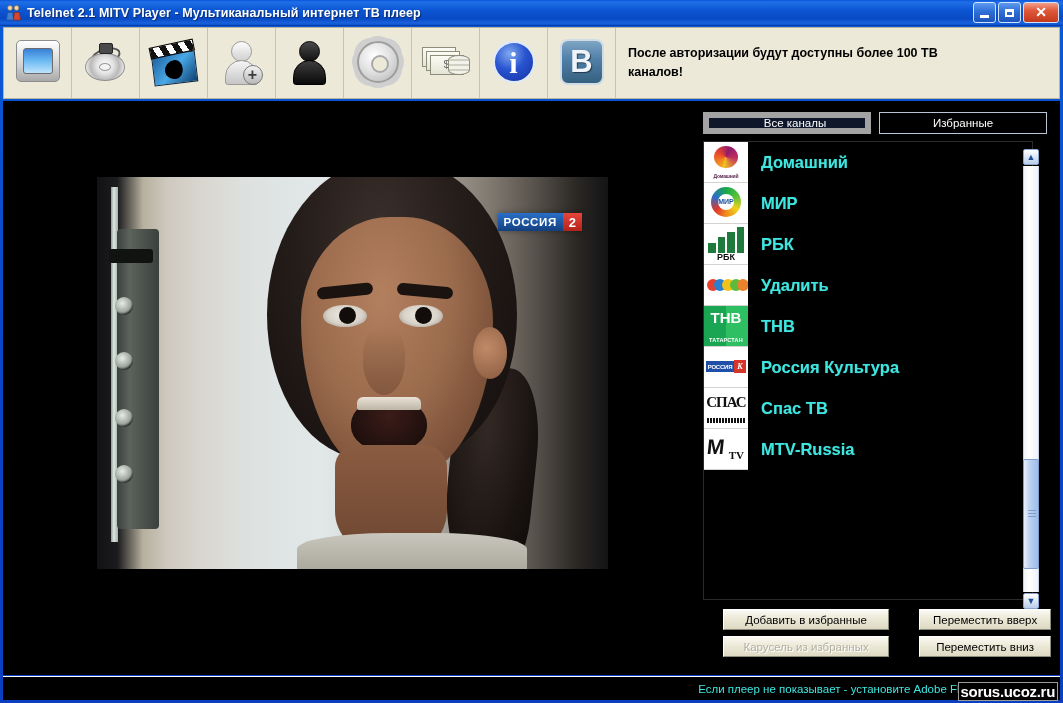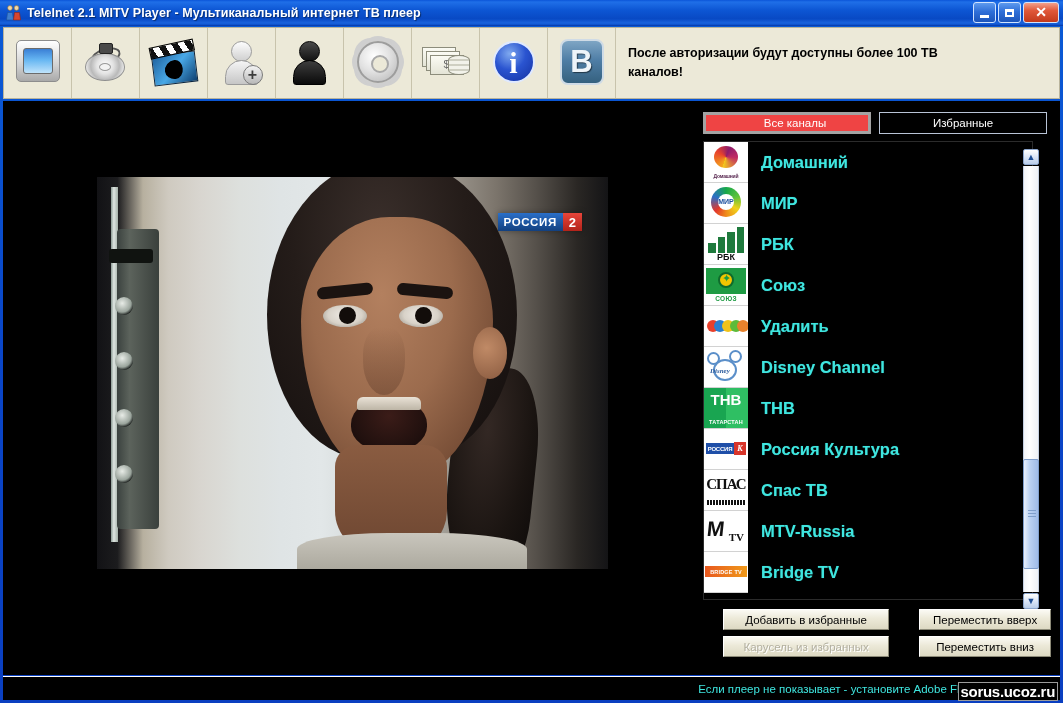--- a/index.html
+++ b/index.html
@@ -313,22 +313,22 @@
   }
   #tabs { position:absolute; left:6px; top:11px; display:flex; gap:8px; }
   .tab {
     width: 168px; height: 22px;
     display:flex; align-items:center; justify-content:center;
     font-size: 11.5px; color:#ffffff;
     border: 1px solid #b9c4d6;
     background: #000;
   }
   .tab.active {
-    background: #ef4444;
-    border: 3px solid #a3a3a3;
+    background: #0f172a;
+    border: 6px solid #a3a3a3;
     padding-left: 16px;
   }
 
   #channel-list {
     position:absolute; left:6px; top:40px; width:330px; height:459px;
     background:#000; border:1px solid #2b2b2b;
     overflow:hidden;
   }
   .ch-row {
     height: 41px; display:flex; align-items:center;
@@ -687,57 +687,36 @@
                   <i style="height:16px"></i>
                   <i style="height:21px"></i>
                   <i style="height:26px"></i>
                 </div>
               <div class="txt">РБК</div>
             </div>
           </div>
           <div class="ch-name">РБК</div>
         </div>
 
-        <div class="ch-row">
-          <div class="ch-logo">
-            <div class="lg lg-soyuz">
-                <div class="bg"></div>
-                <div class="circ"></div>
-                <div class="txt">СОЮЗ</div>
-              </div>
-          </div>
-          <div class="ch-name">Союз</div>
-        </div>
 
         <div class="ch-row">
           <div class="ch-logo">
             <div class="lg lg-kar">
                 <div class="dots">
                   <i></i>
                   <i></i>
                   <i></i>
                   <i></i>
                   <i></i>
                 </div>
               </div>
           </div>
           <div class="ch-name">Удалить</div>
         </div>
 
-        <div class="ch-row">
-          <div class="ch-logo">
-            <div class="lg lg-disney">
-                <div class="m1"></div>
-                <div class="m2"></div>
-                <div class="m3"></div>
-                <div class="txt">Disney</div>
-              </div>
-          </div>
-          <div class="ch-name">Disney Channel</div>
-        </div>
 
         <div class="ch-row">
           <div class="ch-logo">
             <div class="lg lg-tnv">
                 <div class="bg"></div>
               <div class="txt">ТНВ</div>
               <div class="sub">ТАТАРСТАН</div>
             </div>
           </div>
           <div class="ch-name">ТНВ</div>
@@ -767,28 +746,20 @@
           <div class="ch-logo">
             <div class="lg lg-mtv">
                 <div class="bg"></div>
               <div class="m">M</div>
               <div class="tv">TV</div>
             </div>
           </div>
           <div class="ch-name">MTV-Russia</div>
         </div>
 
-        <div class="ch-row">
-          <div class="ch-logo">
-            <div class="lg lg-bridge">
-                <div class="bar">BRIDGE TV</div>
-              </div>
-          </div>
-          <div class="ch-name">Bridge TV</div>
-        </div>
 
       </div>
 
       <div id="actions">
         <div class="act-row">
           <div class="act-btn">Добавить в избранные</div>
           <div class="act-btn right">Переместить вверх</div>
         </div>
         <div class="act-row">
           <div class="act-btn disabled">Карусель из избранных</div>

